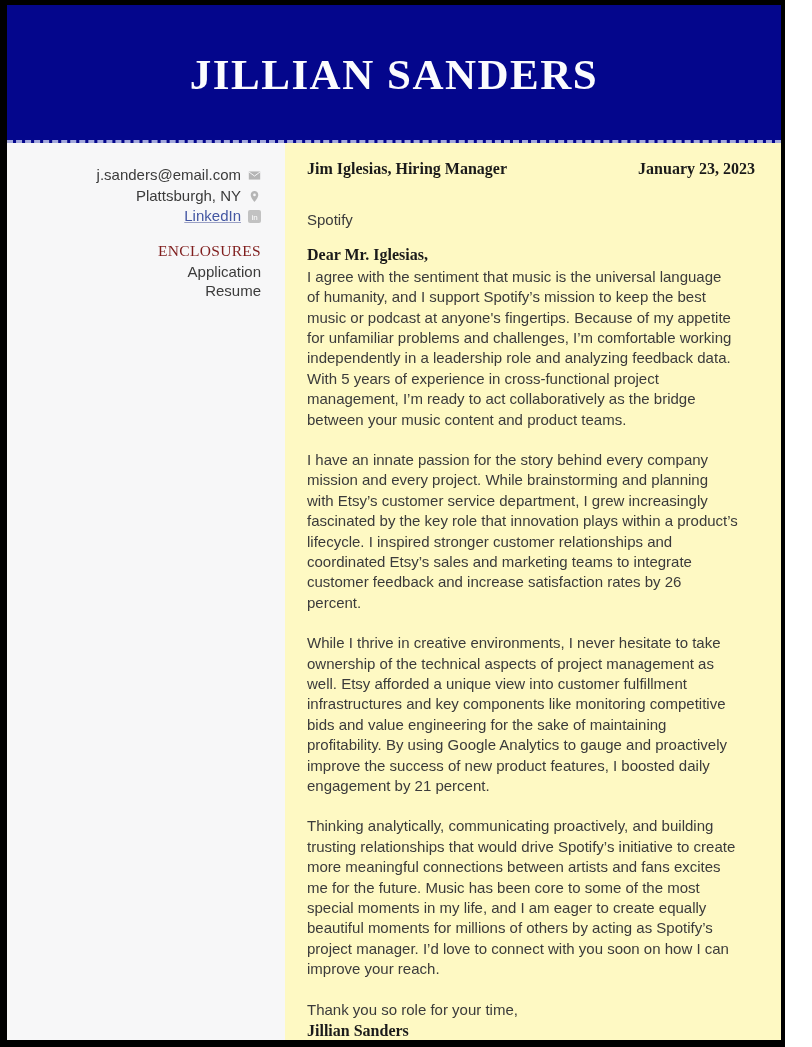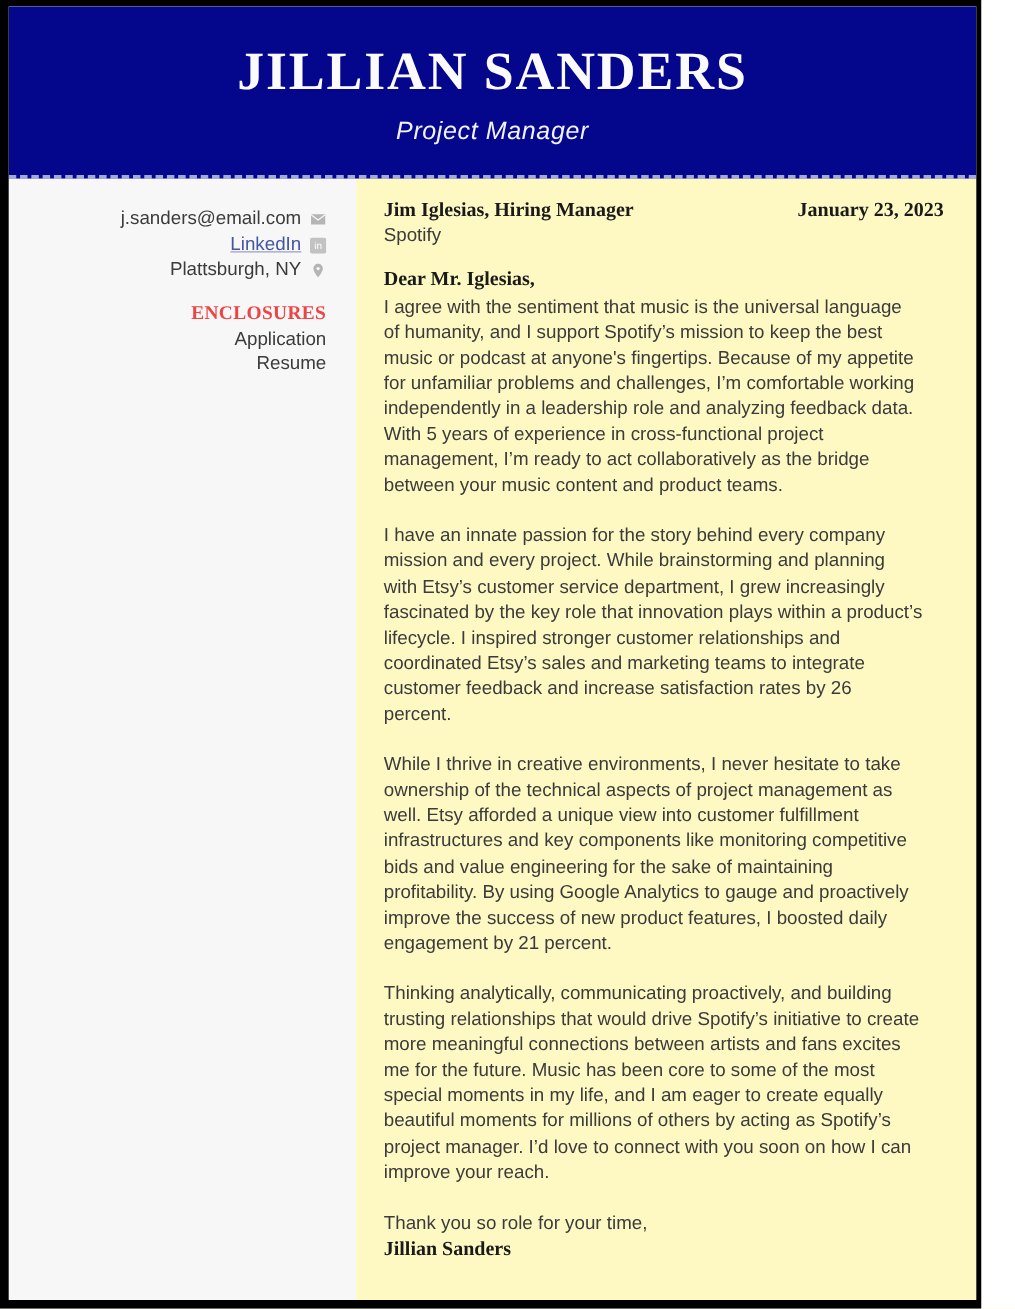--- a/index.html
+++ b/index.html
@@ -53,85 +53,84 @@
   }
   .icon {
     width: 13px; height: 13px; flex: 0 0 13px;
     display: inline-flex; align-items: center; justify-content: center;
   }
   .icon svg { width: 13px; height: 13px; display: block; }
   a.link { color: #4356a2; text-decoration: underline; text-decoration-color: #9aa0c5; }
 
   .enclosures { margin-top: 14px; }
   .enclosures-heading {
-    font-family: "Liberation Serif", serif; font-weight: 700;
-    font-size: 15.5px; color: #ef4444; line-height: 20.5px; letter-spacing: 0.3px;
+    font-family: "Liberation Serif", serif; font-weight: 400;
+    font-size: 15.5px; color: #7f1d1d; line-height: 20.5px; letter-spacing: 0.3px;
   }
   .enclosure-item { line-height: 19.5px; }
 
   
   .main {
     flex: 1 1 auto; box-sizing: border-box; background: #fef9c3;
     padding: 16px 26px 0 22px;
     font-family: "Liberation Sans", sans-serif;
     font-size: 15px; line-height: 20.4px; color: #3b3b3b;
   }
   .bold-serif {
     font-family: "Liberation Serif", serif; font-weight: 700;
     font-size: 16px; color: #1a1a1a;
   }
   .recipient-row { display: flex; justify-content: space-between; align-items: baseline; }
-  .address-line { line-height: 20.3px; }
+  .address-line { line-height: 20.3px; margin-top: 31px; }
   .salutation { margin-top: 13px; line-height: 21px; }
   .paragraph { margin: 0 17px 20px 0; }
   .first-paragraph { margin-top: 2px; }
   .closing-line { line-height: 20.4px; }
   .signature { line-height: 21px; }
 </style>
 </head>
 <body>
 
 <div class="page">
   <div class="doc">
 
     <div class="banner">
       <h1 class="banner-name">JILLIAN SANDERS</h1>
-      <div class="banner-title">Project Manager</div>
     </div>
 
     <div class="body-row">
 
       <div class="sidebar">
 
         <div class="contact-row">
           <span>j.sanders@email.com</span>
           <span class="icon">
             <svg viewBox="0 0 16 16">
                 <path d="M1 3h14v10H1z" fill="#b5b5b5"></path>
                 <path d="M1 3.5l7 5.2 7-5.2" fill="none" stroke="#f7f7f8" stroke-width="1.2"></path>
               </svg>
           </span>
         </div>
 
 
         <div class="contact-row">
+          <span>Plattsburgh, NY</span>
+          <span class="icon">
+            <svg viewBox="0 0 24 24">
+                <path d="M12 2C8.13 2 5 5.13 5 9c0 5.25 7 13 7 13s7-7.75 7-13c0-3.87-3.13-7-7-7zm0 9.5A2.5 2.5 0 1 1 12 6.5a2.5 2.5 0 0 1 0 5z" fill="#b5b5b5"></path>
+              </svg>
+          </span>
+        </div>
+
+        <div class="contact-row">
           <a class="link" href="#">LinkedIn</a>
           <span class="icon">
             <svg viewBox="0 0 13 13">
                 <rect width="13" height="13" rx="2" fill="#c2c2c2"></rect>
                 <text x="6.5" y="9.6" font-size="8" fill="#ffffff" text-anchor="middle" font-family="sans-serif">in</text>
-              </svg>
-          </span>
-        </div>
-
-        <div class="contact-row">
-          <span>Plattsburgh, NY</span>
-          <span class="icon">
-            <svg viewBox="0 0 24 24">
-                <path d="M12 2C8.13 2 5 5.13 5 9c0 5.25 7 13 7 13s7-7.75 7-13c0-3.87-3.13-7-7-7zm0 9.5A2.5 2.5 0 1 1 12 6.5a2.5 2.5 0 0 1 0 5z" fill="#b5b5b5"></path>
               </svg>
           </span>
         </div>
 
         <div class="enclosures">
           <div class="enclosures-heading">ENCLOSURES</div>
           <div class="enclosure-item">Application</div>
           <div class="enclosure-item">Resume</div>
         </div>
       </div>

